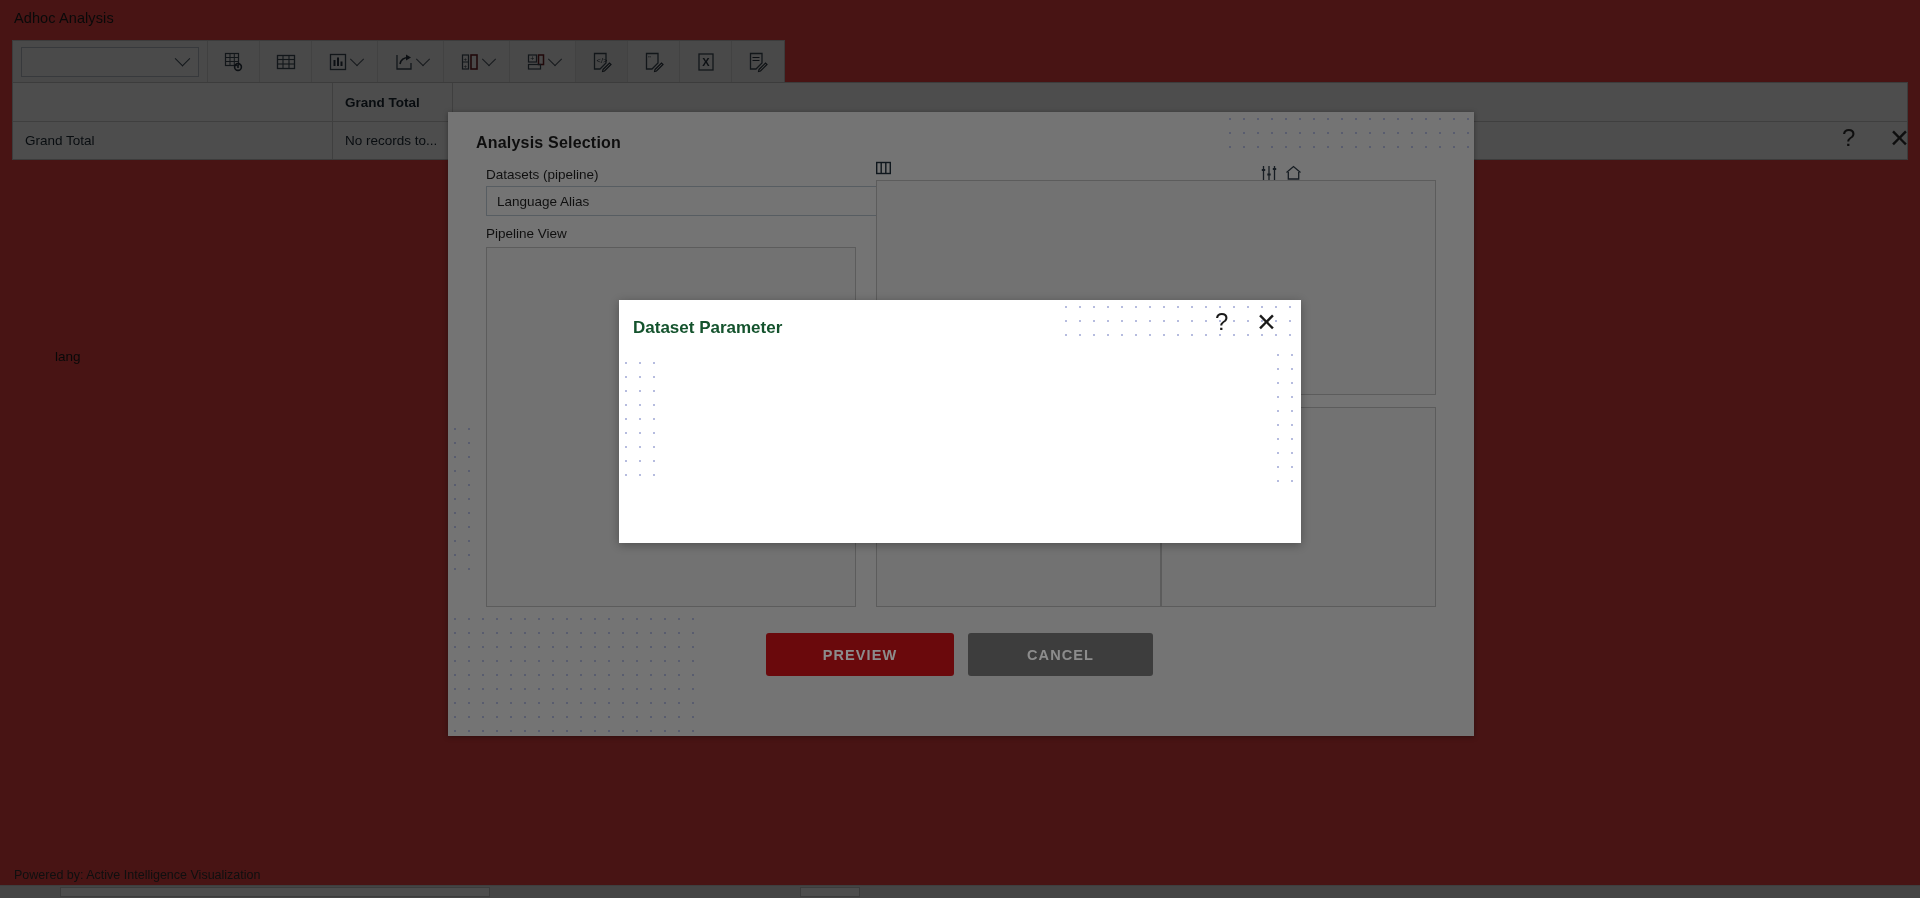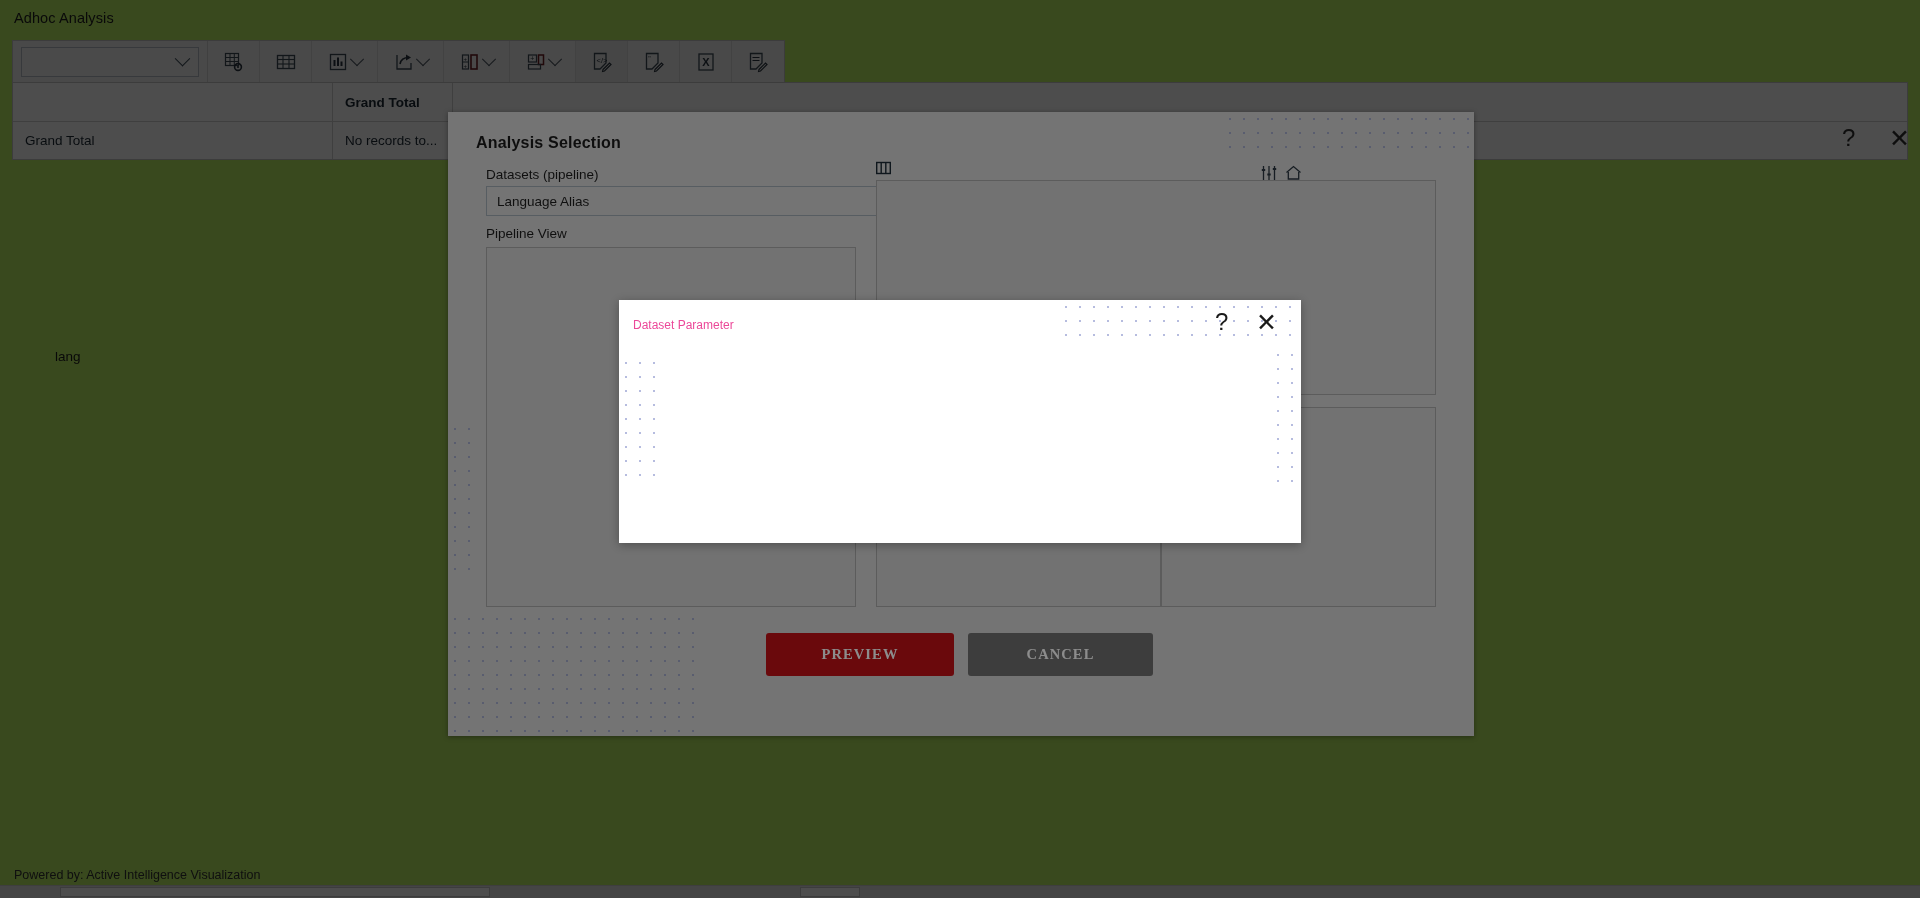--- a/index.html
+++ b/index.html
@@ -9,21 +9,21 @@
     width: 1920px; height: 898px;
     overflow: hidden;
     font-family: "Liberation Sans", sans-serif;
     background: #ffffff;
   }
 
   
   #app {
     position: absolute;
     inset: 0;
-    background: #bef264;
+    background: #ef4444;
   }
 
   .app-title {
     position: absolute;
     left: 14px; top: 10px;
     font-size: 14.5px;
     color: #222;
     letter-spacing: .1px;
   }
 
@@ -201,40 +201,40 @@
 
   .big-btn {
     height: 43px;
     border: none;
     border-radius: 3px;
     font-size: 14.5px;
     font-weight: bold;
     letter-spacing: 1.1px;
     color: #fff;
     cursor: pointer;
-    font-family: Liberation Serif, serif;
+    font-family: Liberation Sans, sans-serif;
   }
   .btn-red { background: #c21217; }
   .btn-gray { background: #6f6f6f; }
 
   
   .dlg-param {
     position: absolute;
     left: 619px; top: 300px;
     width: 682px; height: 243px;
     background: #ffffff;
     z-index: 40;
     box-shadow: 0 2px 9px rgba(0,0,0,.30);
   }
   .param-title {
     position: absolute;
     left: 14px; top: 18px;
-    font-size: 12px;
-    font-weight: normal;
-    color: #ec4899;
+    font-size: 17px;
+    font-weight: bold;
+    color: #14532d;
   }
   .param-label {
     position: absolute;
     left: 55px; top: 349px;
     font-size: 13.5px;
     color: #1d1d1d;
   }
   .param-input {
     position: absolute;
     left: 657px; top: 372px;

